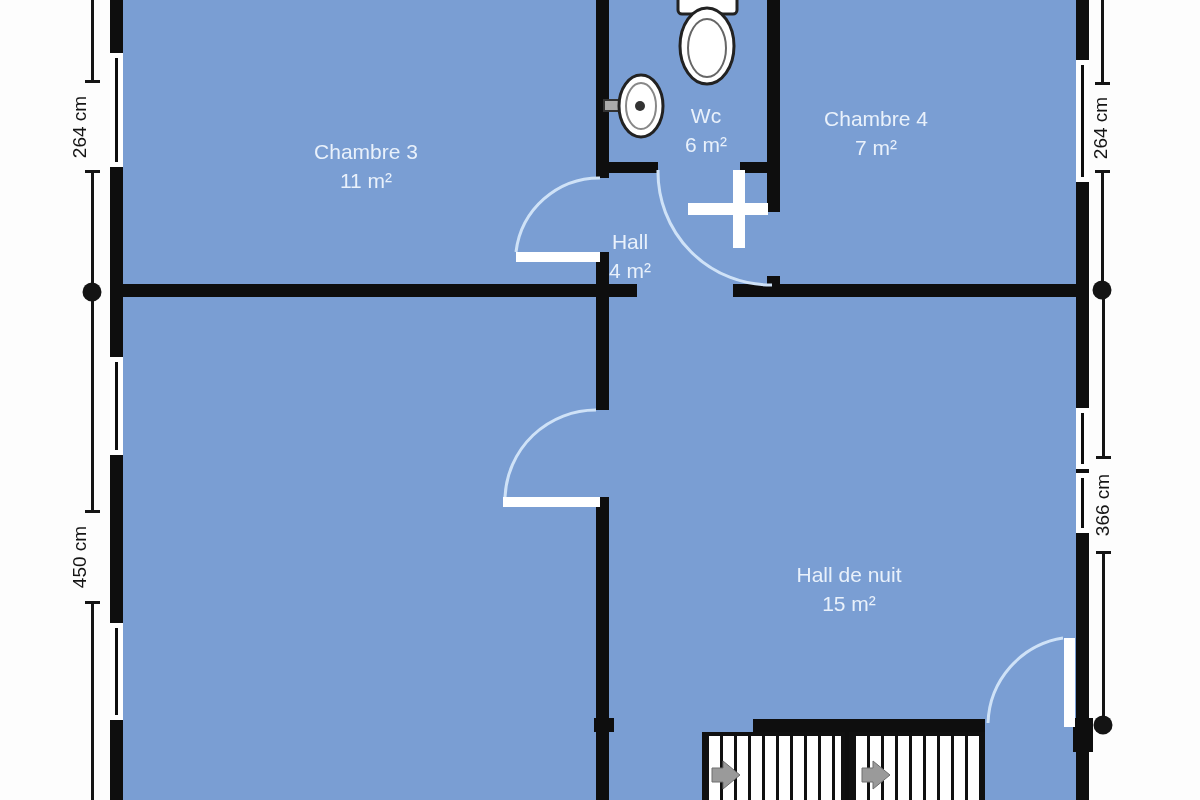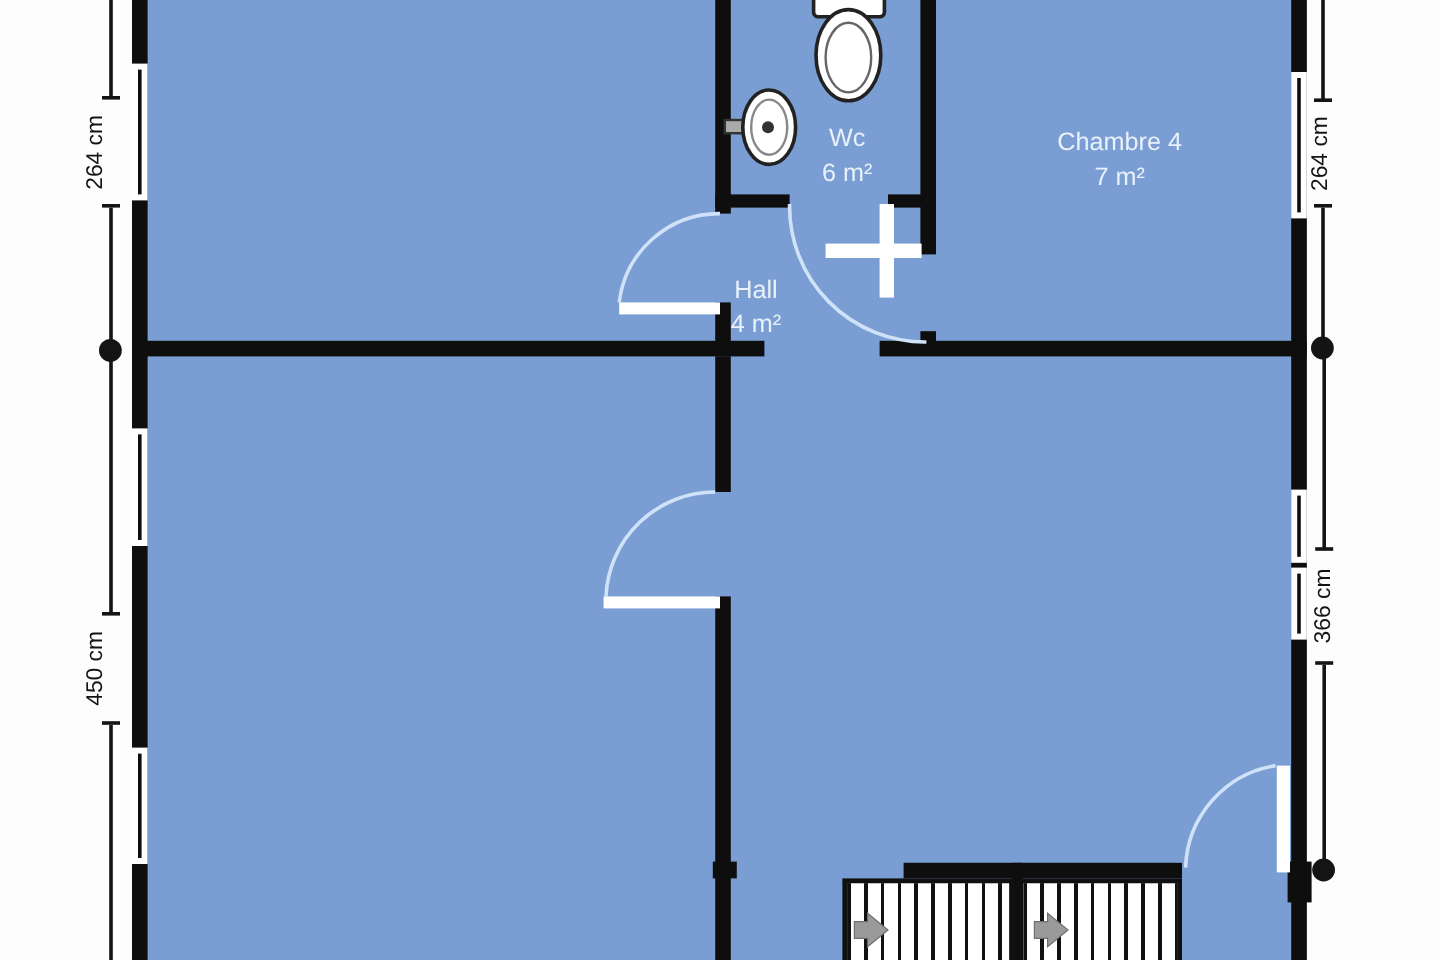--- a/index.html
+++ b/index.html
@@ -95,31 +95,39 @@
 
     <rect x="604" y="100" width="20" height="11" fill="#aaaaaa" stroke="#333333" stroke-width="2"></rect>
     <ellipse cx="641" cy="106" rx="22" ry="31" fill="#ffffff" stroke="#222222" stroke-width="3"></ellipse>
     <ellipse cx="641" cy="106" rx="15" ry="23" fill="none" stroke="#888888" stroke-width="2"></ellipse>
     <circle cx="640" cy="106" r="5" fill="#333333"></circle>
 
     <polygon points="712,768 723,768 723,761 740,775 723,789 723,782 712,782" fill="#9a9a9a" stroke="#6e6e6e" stroke-width="1"></polygon>
     <polygon points="862,768 873,768 873,761 890,775 873,789 873,782 862,782" fill="#9a9a9a" stroke="#6e6e6e" stroke-width="1"></polygon>
   </svg>
 
+  <div class="room-label" style="left:366px;top:166px">
+    <div>Chambre 3</div>
+    <div>11 m²</div>
+  </div>
   <div class="room-label" style="left:706px;top:130px">
     <div>Wc</div>
     <div>6 m²</div>
   </div>
-  <div class="room-label" style="left:933px;top:133px">
+  <div class="room-label" style="left:876px;top:133px">
     <div>Chambre 4</div>
     <div>7 m²</div>
   </div>
   <div class="room-label" style="left:630px;top:256px">
     <div>Hall</div>
     <div>4 m²</div>
+  </div>
+  <div class="room-label" style="left:849px;top:589px">
+    <div>Hall de nuit</div>
+    <div>15 m²</div>
   </div>
 
   <div class="dim-line" style="left:91px;top:0;width:3px;height:82px"></div>
   <div class="dim-tick" style="left:85px;top:80px"></div>
   <div class="dim-label" style="left:80px;top:127px">264 cm</div>
   <div class="dim-tick" style="left:85px;top:170px"></div>
   <div class="dim-line" style="left:91px;top:173px;width:3px;height:119px"></div>
   <div class="dim-dot" style="left:92px;top:292px"></div>
 
   <div class="dim-line" style="left:91px;top:292px;width:3px;height:220px"></div>

